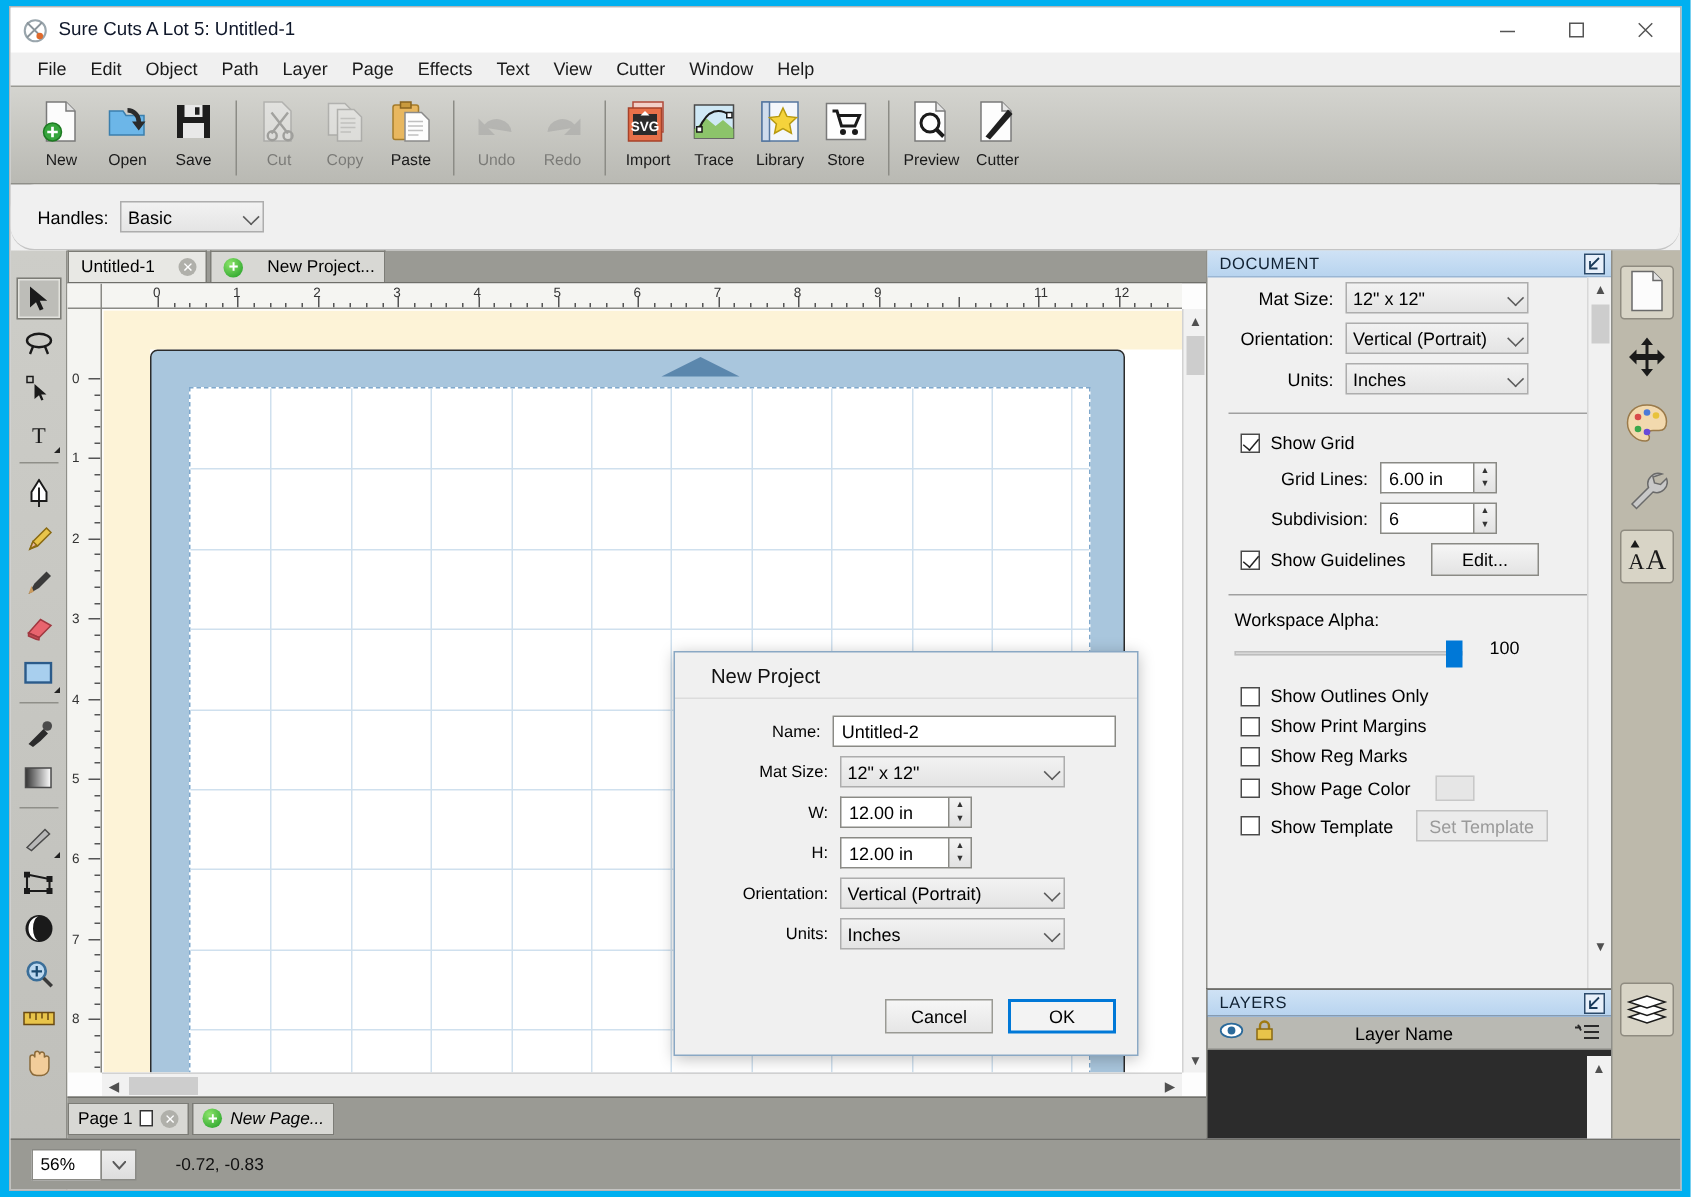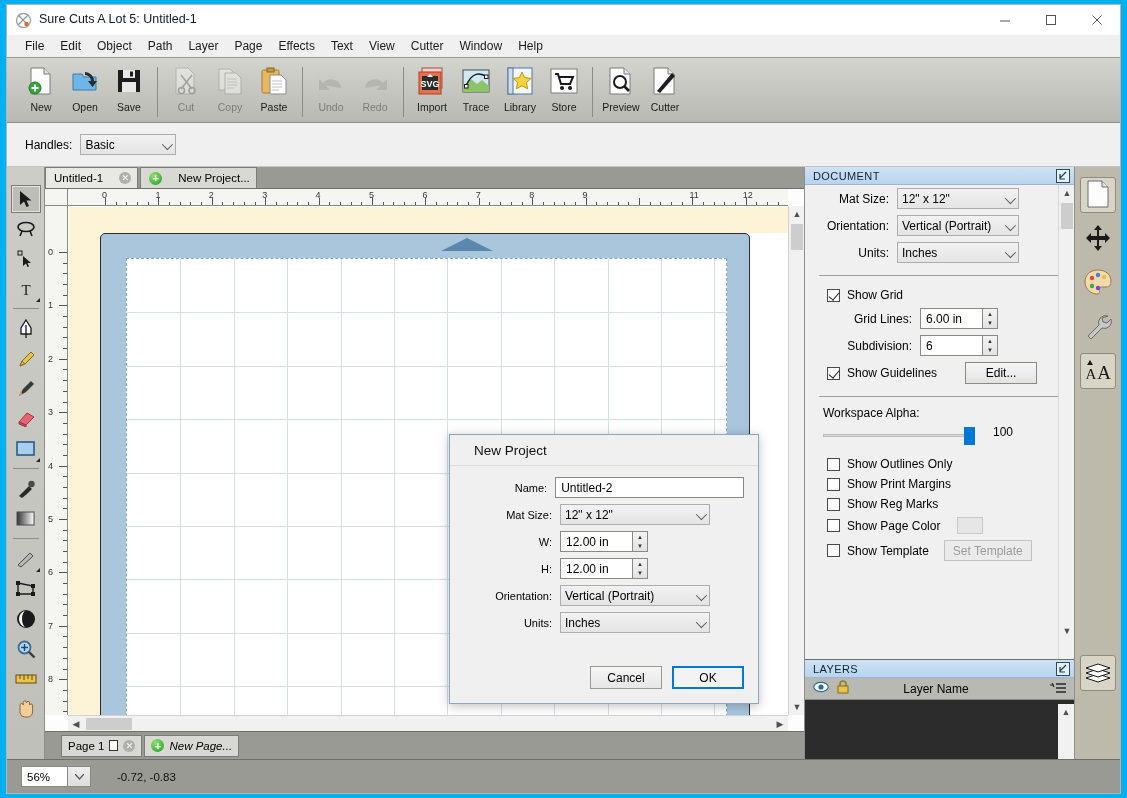--- a/index.html
+++ b/index.html
@@ -38,21 +38,21 @@
     width:44px; height:58px; display:flex; flex-direction:column;
     align-items:center; justify-content:flex-start; padding-top:4px;
   }
   .tbtn .gl { width:30px; height:30px; display:flex; align-items:center; justify-content:center; }
   .tbtn .lbl { font-size:10.5px; margin-top:5px; color:#1a1a1a; }
   .tbtn.dim { opacity:.42; }
   .tsep { width:1px; height:50px; background:#8c8c86; margin:5px 6px 0 6px; }
   
   .handlesbar {
     height:44px; background:#f0f0f0; border-bottom:1px solid #c4c4c4;
-    display:flex; align-items:center; padding-left:18px; gap:8px;
+    display:flex; align-items:center; padding-left:18px; gap:8px;border-radius:16px;
   }
   .handlesbar .lb { font-size:12px; }
   select.w10 {
     font-family:"Liberation Sans", sans-serif; font-size:12px;
     height:21px; background:#eaeaea; border:1px solid #adadad; color:#000;
     -webkit-appearance:none; appearance:none; padding:0 18px 0 4px;
     background-image:linear-gradient(#f2f2f2,#e4e4e4);
   }
   .selwrap { position:relative; display:inline-block; }
   .selwrap::after {
@@ -136,21 +136,21 @@
     position:absolute; left:23px; bottom:0; right:16px; height:16px;
     background:#f1f1f1; border-top:1px solid #d2d2d2;
   }
   .sbtn { width:16px;height:16px;display:flex;align-items:center;justify-content:center;color:#505050;font-size:9px;}
   .sthumbV { position:absolute; left:2px; top:18px; width:12px; height:26px; background:#cdcdcd; }
   .sthumbH { position:absolute; left:18px; top:2px; width:46px; height:12px; background:#cdcdcd; }
   
   .pagestrip {
     position:absolute; left:38px; right:316px; bottom:34px; height:28px;
     background:#9a9a94; border-top:1px solid #6f6f6a; display:flex; align-items:center;
-    padding-left:16px;
+    padding-left:0;
   }
   .pagetab {
     height:22px; background:#d8d8d4; border:1px solid #7c7c76;
     display:flex;align-items:center;gap:5px;padding:0 6px; font-size:11.5px; margin-right:2px;
   }
   .pagetab .sq { width:9px;height:11px;border:1.2px solid #333;background:#fff;}
   .statusbar {
     position:absolute; left:0; right:0; bottom:0; height:34px;
     background:#9a9a94; border-top:1px solid #6f6f6a; display:flex; align-items:center;
     padding-left:14px; gap:26px;
@@ -822,21 +822,21 @@
             <span class="arrows">
                 <div>▲</div>
                 <div>▼</div>
               </span>
           </span>
         </div>
 
         <div class="cbrow" style="padding-left:22px; gap:7px;">
           <span class="cb on"></span>
           <span>Show Guidelines</span>
-          <button class="btn" style="margin-left:21px;width:72px;padding:0;">Edit...</button>
+          <button class="btn" style="margin-left:10px;width:72px;padding:0;">Edit...</button>
         </div>
 
         <div class="hr"></div>
 
         <div style="padding:0 12px 0 18px;">
           <div style="font-size:12px;">Workspace Alpha:</div>
           <div style="display:flex; align-items:center; gap:18px;">
             <div class="slider">
               <div class="track"></div>
               <div class="knob"></div>

